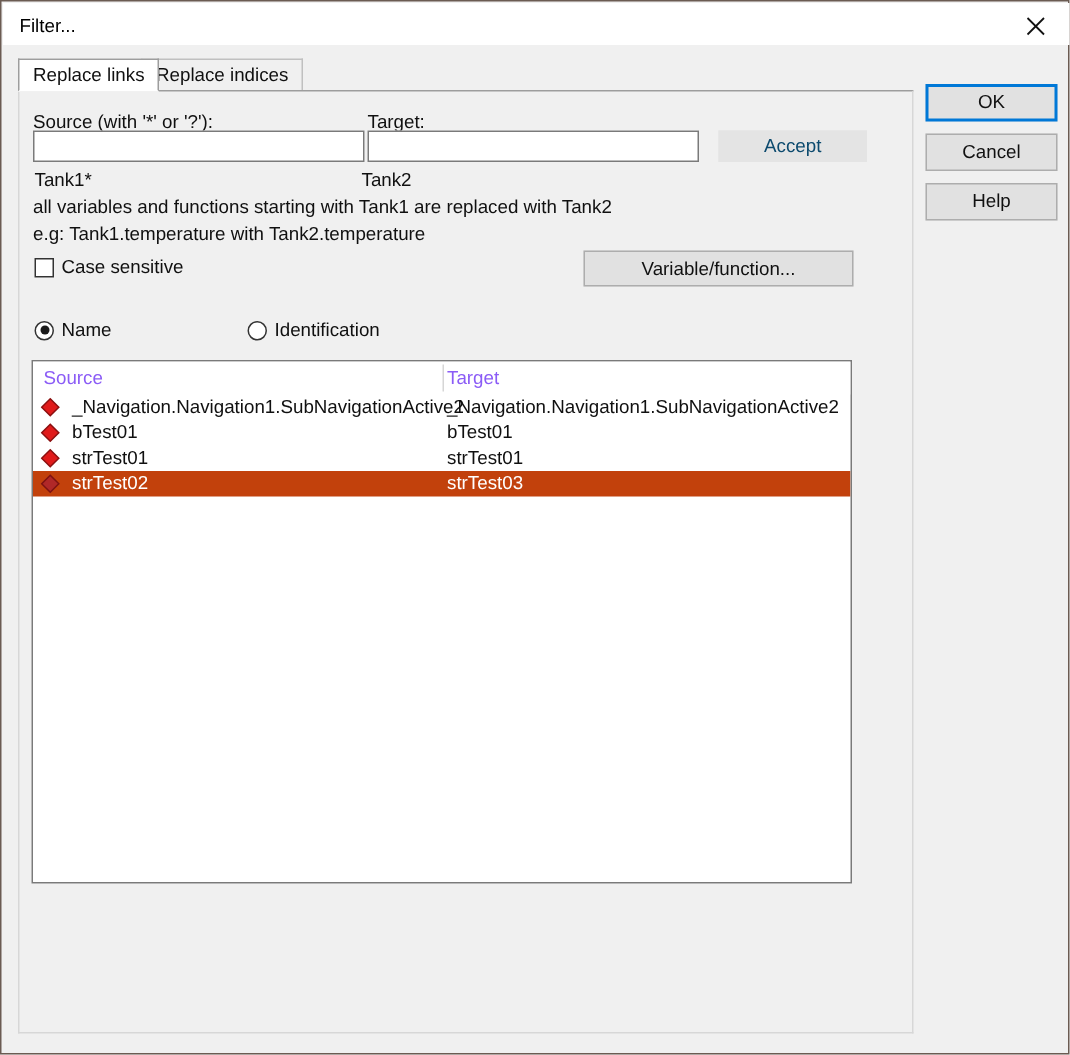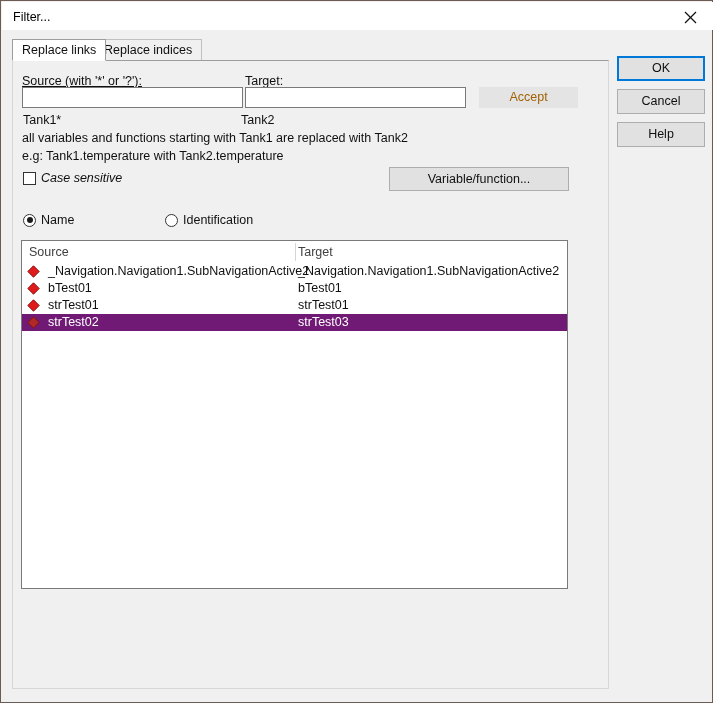--- a/index.html
+++ b/index.html
@@ -136,32 +136,31 @@
     padding: 0;
     line-height: 1;
   }
   .btn.default {
     border: 2px solid #0078d7;
     background: #e1e1e1;
   }
   .btn.disabled {
     background: #e4e4e4;
     border: 1px solid #e4e4e4;
-    color: #a16207;
+    color: #0c4a6e;
     cursor: default;
   }
 
   
   .checkrow {
     position: absolute;
     display: flex;
     align-items: center;
     cursor: pointer;
     white-space: nowrap;
-    font-style: italic;
   }
   .cbox {
     width: 13px;
     height: 13px;
     border: 1px solid #333333;
     background: #ffffff;
     box-sizing: border-box;
     margin-right: 5px;
     flex: none;
   }
@@ -211,21 +210,21 @@
   .lv-header {
     position: relative;
     height: 22px;
     background: #ffffff;
     border-bottom: none;
   }
   .lv-col {
     position: absolute;
     top: 4px;
     font-size: 12.5px;
-    color: #404040;
+    color: #8b5cf6;
     white-space: nowrap;
     cursor: pointer;
   }
   .lv-col-source { left: 7px; }
   .lv-col-target { left: 276px; }
   .lv-divider {
     position: absolute;
     left: 273px;
     top: 2px;
     width: 1px;
@@ -235,21 +234,21 @@
   .lv-rows {
     position: relative;
     top: 0;
   }
   .lv-row {
     position: relative;
     height: 17px;
     cursor: pointer;
   }
   .lv-row.selected {
-    background: #701a75;
+    background: #c2410c;
     color: #ffffff;
   }
   .lv-cell-source {
     position: absolute;
     left: 26px;
     top: 1px;
     font-size: 12.5px;
     white-space: nowrap;
   }
   .lv-cell-target {
@@ -291,21 +290,21 @@
     </div>
   </div>
 
   <div class="tabstrip">
     <div class="tab tab-1 active">Replace links</div>
     <div class="tab tab-2">Replace indices</div>
   </div>
 
   <div class="tabpanel">
 
-    <div class="lbl" style="left:9px; top:13px;text-decoration:underline;">Source (with '*' or '?'):</div>
+    <div class="lbl" style="left:9px; top:13px;">Source (with '*' or '?'):</div>
     <div class="lbl" style="left:232px; top:13px;">Target:</div>
 
     <input class="txtinput" style="left: 9px; top: 26px; width: 221px;" type="text" value="">
     <input class="txtinput" style="left: 232px; top: 26px; width: 221px;" type="text" value="">
 
     <button class="btn disabled" style="left:466px; top:26px; width:99px; height:21px;">Accept</button>
 
     <div class="lbl" style="left:10px; top:52px;">Tank1*</div>
     <div class="lbl" style="left:228px; top:52px;">Tank2</div>
     <div class="lbl" style="left:9px; top:70px;">all variables and functions starting with Tank1 are replaced with Tank2</div>

